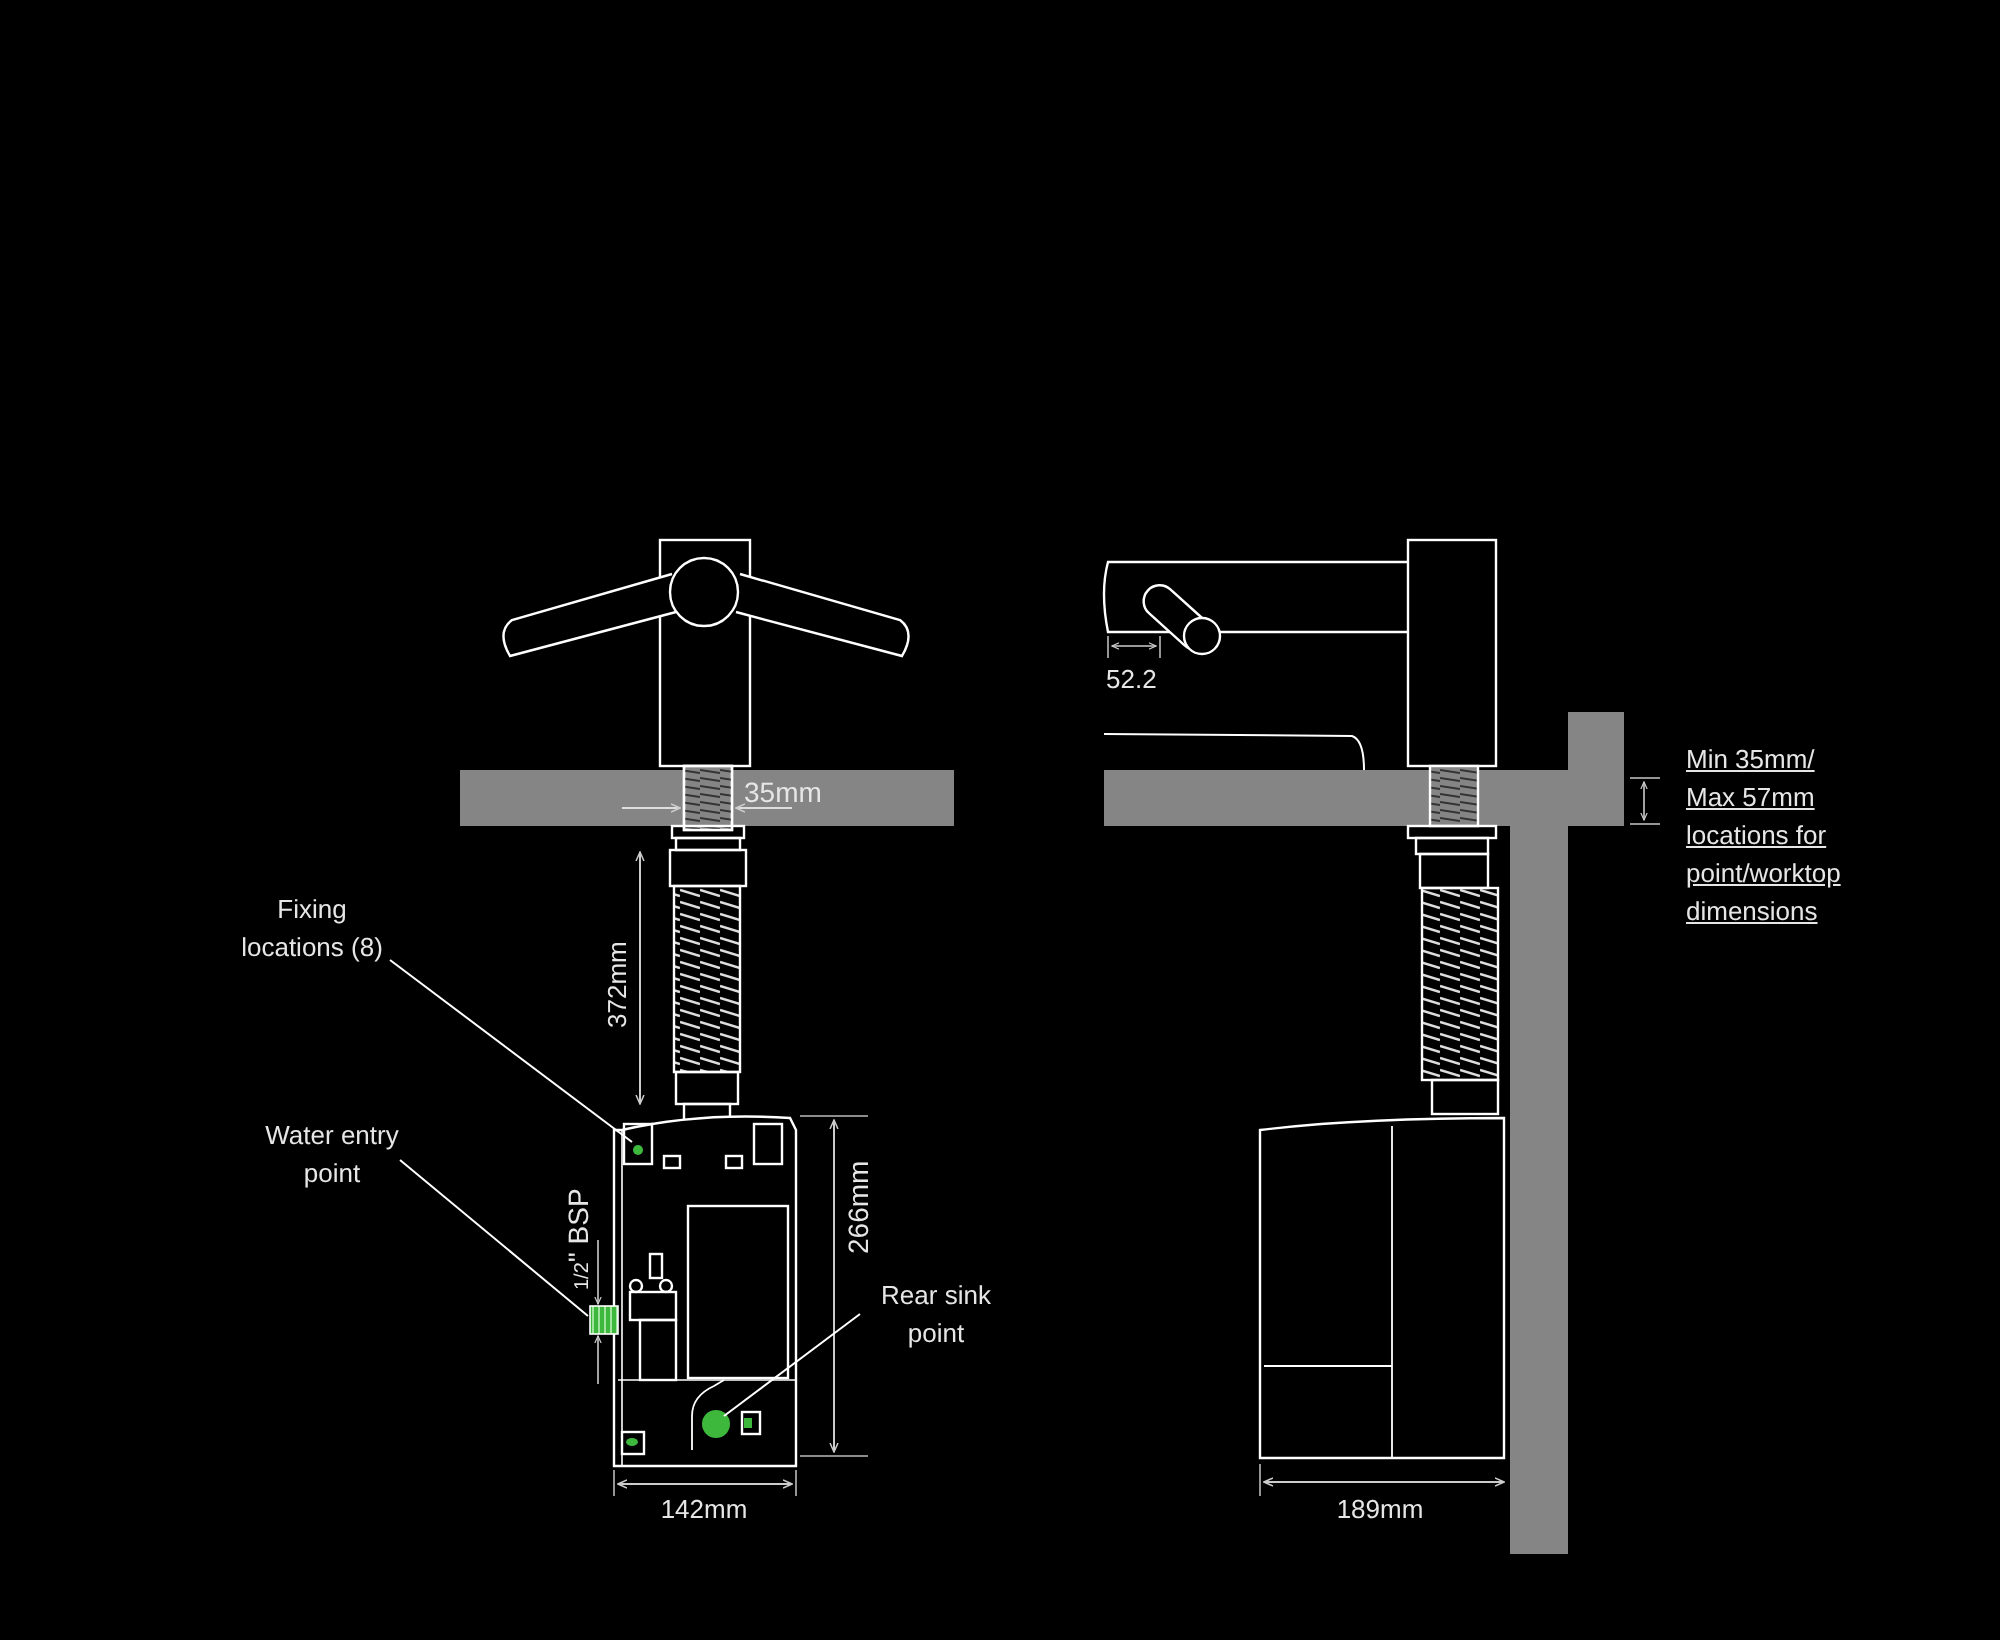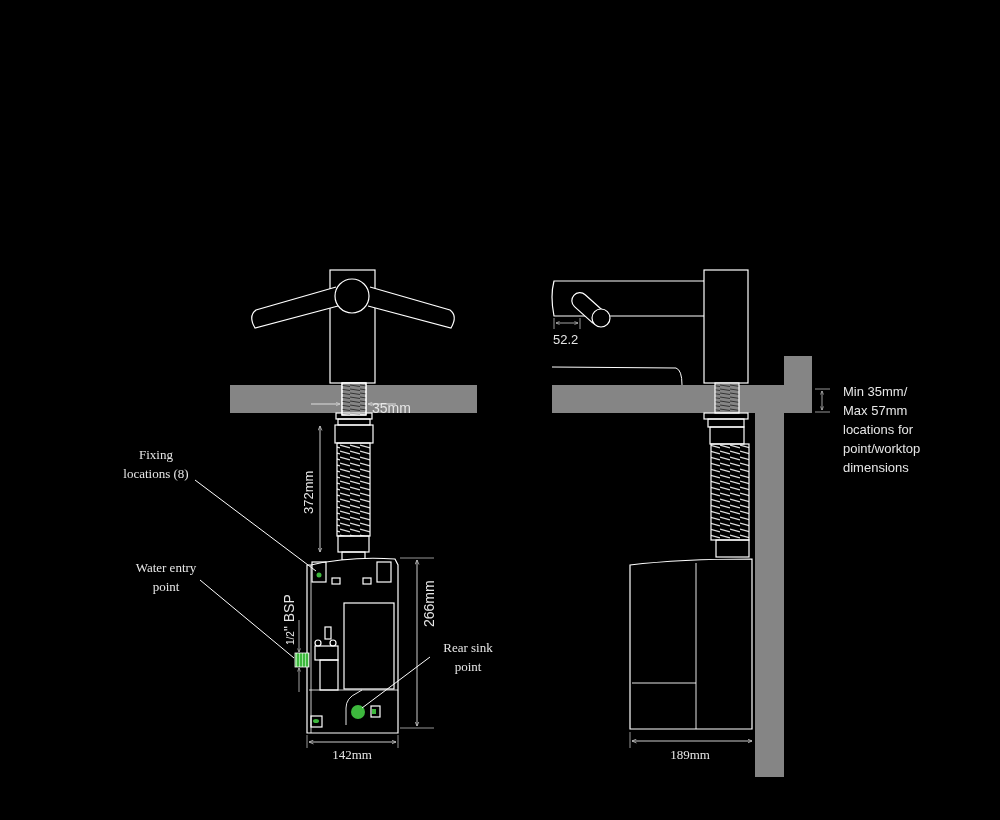--- a/index.html
+++ b/index.html
@@ -1,19 +1,19 @@
 <!DOCTYPE html>
 <html><head>
 <meta charset="utf-8">
 <style>
   html, body { margin: 0; padding: 0; background: #000; }
   body { width: 1000px; height: 820px; position: relative; overflow: hidden; font-family: "Liberation Sans", sans-serif; }
   svg { position: absolute; left: 0; top: 0; }
   .lbl { position: absolute; color: #e6e6e6; font-size: 13px; line-height: 19px; font-family: "Liberation Sans", sans-serif; }
-  .center { text-align: center; font-family: Liberation Serif, serif; }
+  .center { text-align: center; }
   .vert { transform-origin: left top; white-space: nowrap; }
 </style>
 </head>
 <body>
 
 <svg width="1000" height="820" viewBox="0 0 1000 820" xmlns="http://www.w3.org/2000/svg">
   <defs>
     <marker id="arr" viewBox="0 0 10 10" refX="9" refY="5" markerWidth="5" markerHeight="5" orient="auto-start-reverse">
       <path d="M0,1 L9,5 L0,9" fill="none" stroke="#ccc" stroke-width="1.5"></path>
     </marker>
@@ -130,21 +130,21 @@
 
     <line x1="815" y1="389" x2="830" y2="389" stroke="#bbb" stroke-width="0.8"></line>
     <line x1="815" y1="412" x2="830" y2="412" stroke="#bbb" stroke-width="0.8"></line>
     <line x1="822" y1="391" x2="822" y2="410" stroke="#ccc" stroke-width="0.8" marker-start="url(#arr)" marker-end="url(#arr)"></line>
 
     <line x1="630" y1="732" x2="630" y2="748" stroke="#bbb" stroke-width="0.8"></line>
     <line x1="632" y1="741" x2="752" y2="741" stroke="#ccc" stroke-width="1" marker-start="url(#arr)" marker-end="url(#arr)"></line>
   </g>
 </svg>
 
-<div class="lbl" style="left:372px; top:387px; font-size:14px;margin-top:12px;">35mm</div>
+<div class="lbl" style="left:372px; top:387px; font-size:14px;">35mm</div>
 
 <div class="lbl vert" style="left:299px; top:514px; transform: rotate(-90deg); font-size:13px;">372mm</div>
 
 <div class="lbl center" style="left:110px; top:445px; width:92px;">
   <div>Fixing</div>
   <div>locations (8)</div>
 </div>
 
 <div class="lbl center" style="left:120px; top:558px; width:92px;">
   <div>Water entry</div>
@@ -159,21 +159,21 @@
 
 <div class="lbl center" style="left:423px; top:638px; width:90px;">
   <div>Rear sink</div>
   <div>point</div>
 </div>
 
 <div class="lbl center" style="left:316px; top:745px; width:72px;">142mm</div>
 
 <div class="lbl" style="left:553px; top:330px;">52.2</div>
 
-<div class="lbl" style="left:843px; top:382px;">
+<div class="lbl" style="left:843px; top:370px;text-decoration:underline;">
   <div>Min 35mm/</div>
   <div>Max 57mm</div>
   <div>locations for</div>
   <div>point/worktop</div>
   <div>dimensions</div>
 </div>
 
 <div class="lbl center" style="left:654px; top:745px; width:72px;">189mm</div>
 
 </body></html>

